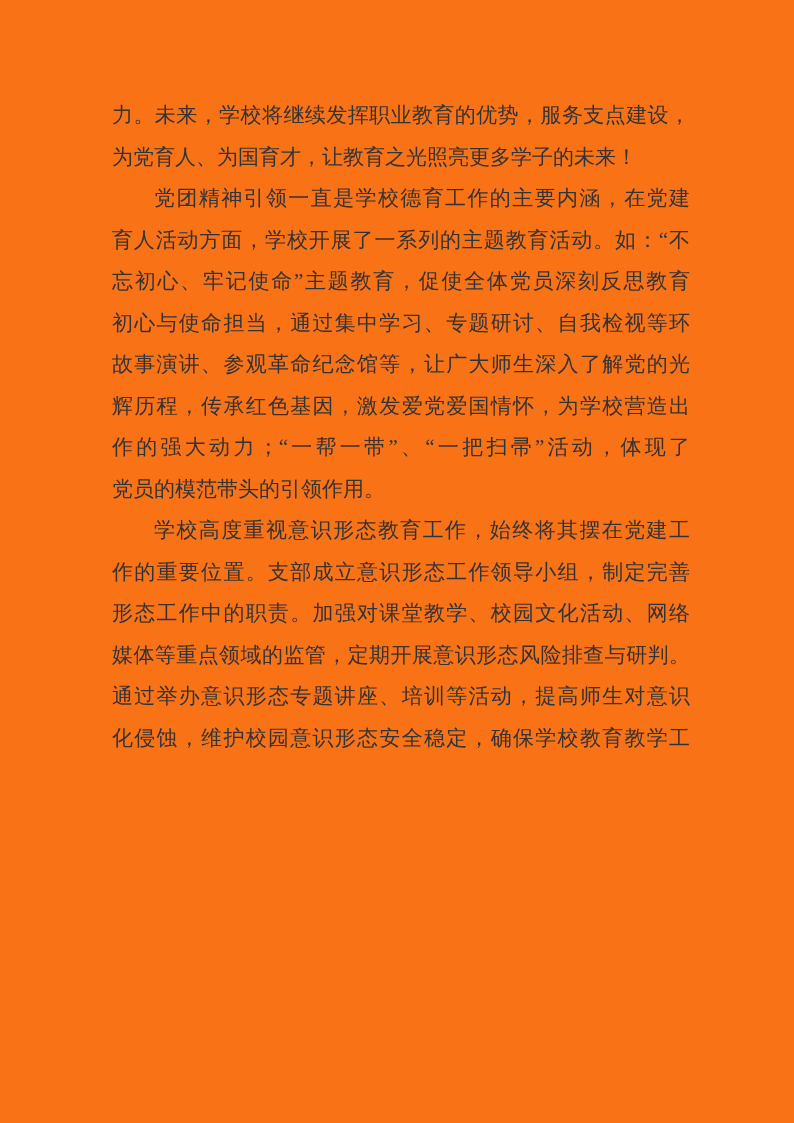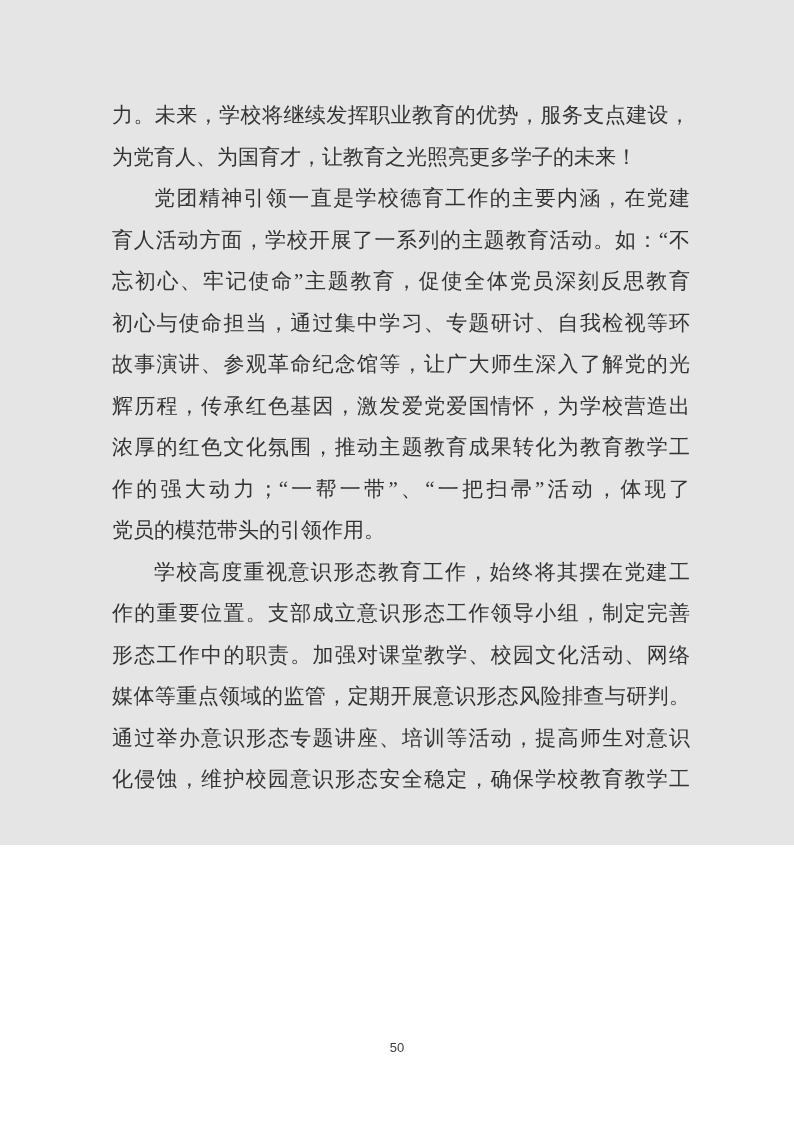--- a/index.html
+++ b/index.html
@@ -12,22 +12,22 @@
     height: 1123px;
     position: relative;
     overflow: hidden;
     font-family: "Liberation Serif", serif;
   }
   .page {
     position: absolute;
     left: 0;
     top: 0;
     width: 794px;
-    height: 845px;
-    background: #e5e5e5;
+    height: 1123px;
+    background: #f97316;
   }
   .text-block {
     position: absolute;
     left: 112px;
     top: 95px;
     width: 578px;
   }
   .paragraph {
     margin: 0;
     padding: 0;
@@ -69,27 +69,25 @@
         <div class="line">力。未来，学校将继续发挥职业教育的优势，服务支点建设，</div>
         <div class="line para-last">为党育人、为国育才，让教育之光照亮更多学子的未来！</div>
       </div>
       <div class="paragraph">
         <div class="line para-first">党团精神引领一直是学校德育工作的主要内涵，在党建</div>
         <div class="line">育人活动方面，学校开展了一系列的主题教育活动。如：“不</div>
         <div class="line">忘初心、牢记使命”主题教育，促使全体党员深刻反思教育</div>
         <div class="line">初心与使命担当，通过集中学习、专题研讨、自我检视等环</div>
         <div class="line">故事演讲、参观革命纪念馆等，让广大师生深入了解党的光</div>
         <div class="line">辉历程，传承红色基因，激发爱党爱国情怀，为学校营造出</div>
-        <div class="line">浓厚的红色文化氛围，推动主题教育成果转化为教育教学工</div>
         <div class="line">作的强大动力；“一帮一带”、“一把扫帚”活动，体现了</div>
         <div class="line para-last">党员的模范带头的引领作用。</div>
       </div>
       <div class="paragraph">
         <div class="line para-first">学校高度重视意识形态教育工作，始终将其摆在党建工</div>
         <div class="line">作的重要位置。支部成立意识形态工作领导小组，制定完善</div>
         <div class="line">形态工作中的职责。加强对课堂教学、校园文化活动、网络</div>
         <div class="line">媒体等重点领域的监管，定期开展意识形态风险排查与研判。</div>
         <div class="line">通过举办意识形态专题讲座、培训等活动，提高师生对意识</div>
         <div class="line">化侵蚀，维护校园意识形态安全稳定，确保学校教育教学工</div>
       </div>
     </div>
-  <div class="page-number">50</div>
 </div>
 
 </body></html>

